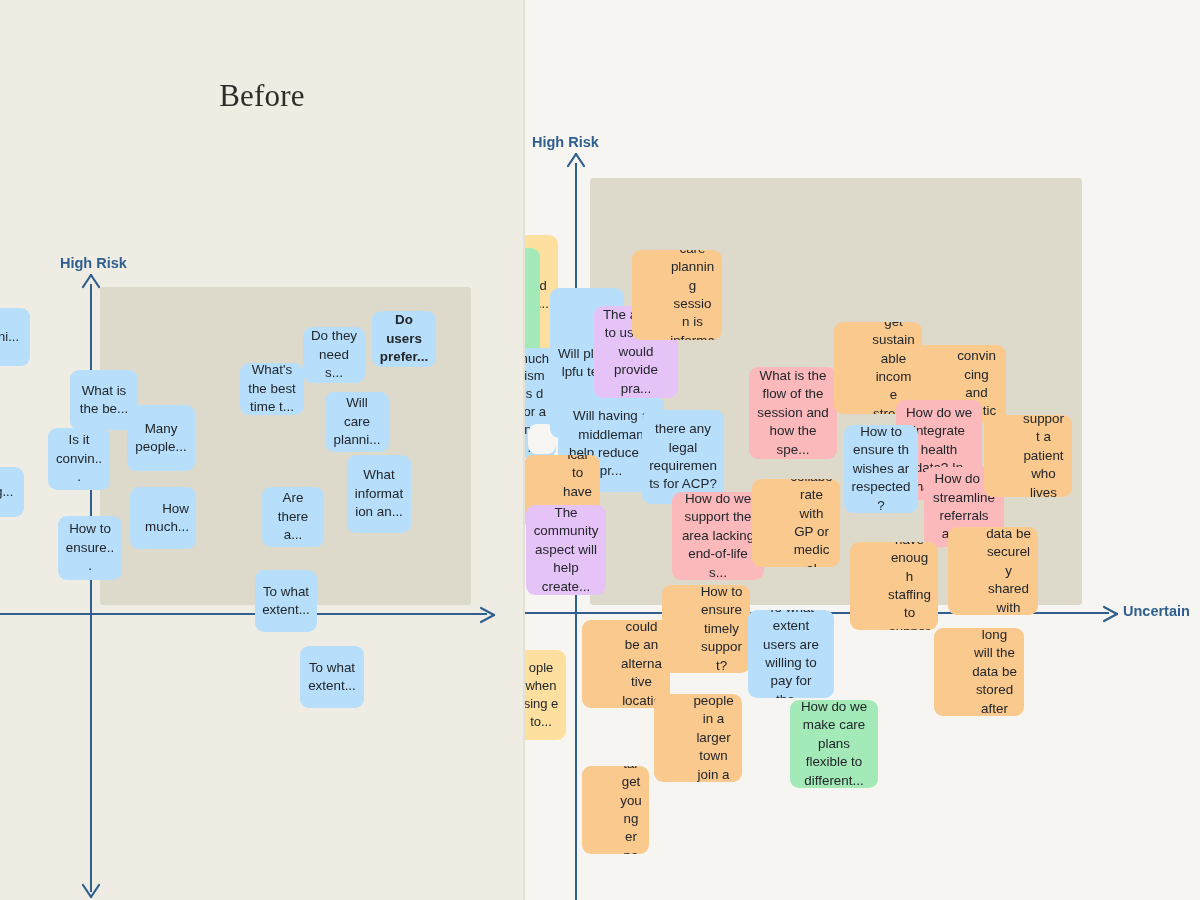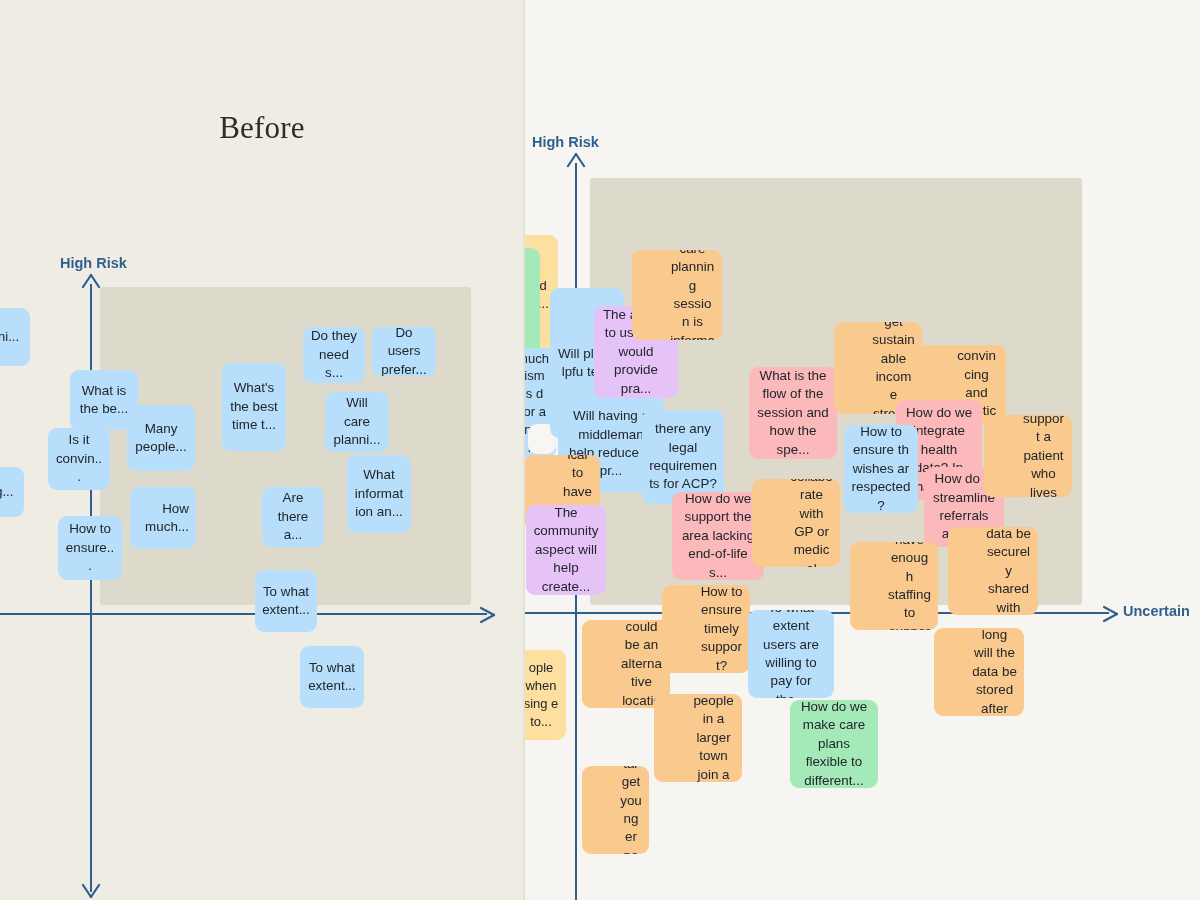--- a/index.html
+++ b/index.html
@@ -53,21 +53,21 @@
   .c-yellow { background: #fde0a0; }
   .c-green  { background: #a4eab8; }
   .c-white  { background: #f7f6f2; }
 </style>
 </head>
 <body>
 
 <div id="stage">
 
   <div class="panel" id="panel-before">
-    <div class="panel-title" style="top:78px;margin-top:32px;">Before</div>
+    <div class="panel-title" style="top:78px;">Before</div>
 
     <div class="plot-rect" style="left:100px; top:287px; width:371px; height:318px;"></div>
 
     <div class="axis-label" style="left:60px; top:255px;">High Risk</div>
 
     <div class="axis-v" style="left:90px; top:284px; height:608px;"></div>
     <div class="axis-arrow" style="left:81px; top:274px;">
       <svg width="20" height="16" viewBox="0 0 20 16">
           <path d="M10 1 L2 13" stroke="#2f5f8f" stroke-width="2.2" fill="none" stroke-linecap="round"></path>
           <path d="M10 1 L18 13" stroke="#2f5f8f" stroke-width="2.2" fill="none" stroke-linecap="round"></path>
@@ -91,23 +91,23 @@
     <div id="before-notes">
         <div class="note c-blue sm" style="left: -28px; top: 308px; width: 58px; height: 58px;">re
 ni...</div>
         <div class="note c-blue sm" style="left: -32px; top: 467px; width: 56px; height: 50px;">ll
 ng...</div>
         <div class="note c-blue" style="left: 70px; top: 370px; width: 68px; height: 60px;">What is the be...</div>
         <div class="note c-blue" style="left: 48px; top: 428px; width: 62px; height: 62px;">Is it convin...</div>
         <div class="note c-blue" style="left: 127px; top: 405px; width: 68px; height: 66px;">Many people...</div>
         <div class="note c-blue" style="left: 130px; top: 487px; width: 66px; height: 62px; text-align: right;">How much...</div>
         <div class="note c-blue" style="left: 58px; top: 516px; width: 64px; height: 64px;">How to ensure...</div>
-        <div class="note c-blue" style="left: 222px; top: 363px; width: 64px; height: 88px;">What's the best time t...</div>
+        <div class="note c-blue" style="left: 240px; top: 363px; width: 64px; height: 52px;">What's the best time t...</div>
         <div class="note c-blue" style="left: 303px; top: 327px; width: 62px; height: 56px;">Do they need s...</div>
-        <div class="note c-blue" style="left: 372px; top: 327px; width: 64px; height: 49px;">Do users prefer...</div>
+        <div class="note c-blue" style="left: 372px; top: 311px; width: 64px; height: 56px; font-weight: bold;">Do users prefer...</div>
         <div class="note c-blue" style="left: 325px; top: 392px; width: 64px; height: 60px;">Will care planni...</div>
         <div class="note c-blue" style="left: 347px; top: 455px; width: 64px; height: 78px;">What informat ion an...</div>
         <div class="note c-blue" style="left: 262px; top: 487px; width: 62px; height: 60px;">Are there a...</div>
         <div class="note c-blue" style="left: 255px; top: 570px; width: 62px; height: 62px;">To what extent...</div>
         <div class="note c-blue" style="left: 300px; top: 646px; width: 64px; height: 62px;">To what extent...</div>
       </div>
   </div>
 
   <div class="panel" id="panel-after">
 

